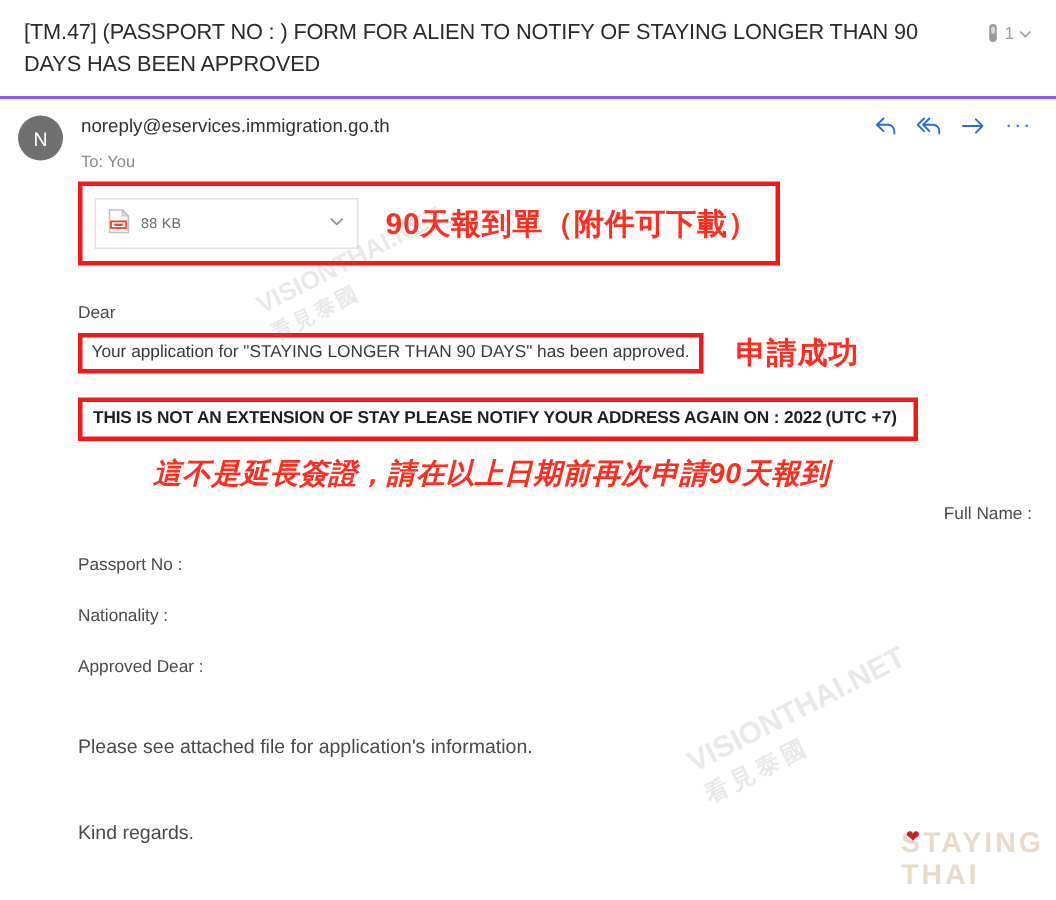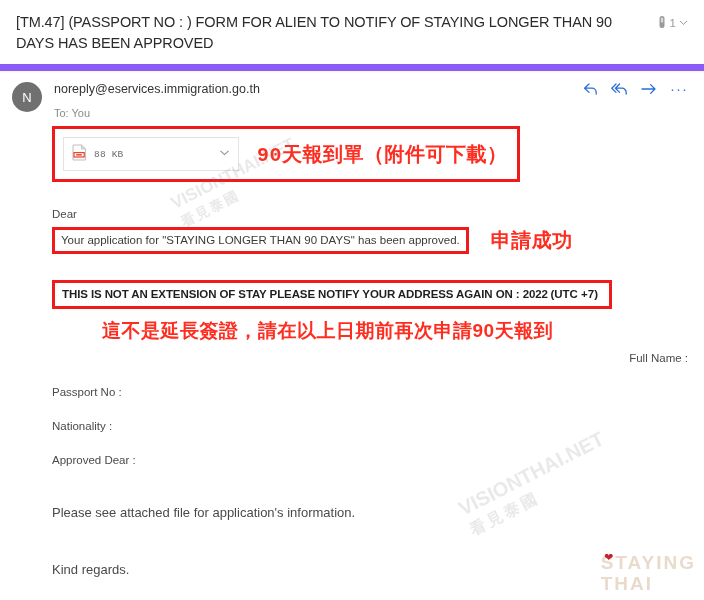--- a/index.html
+++ b/index.html
@@ -12,21 +12,21 @@
     color: #24292e;
     overflow: hidden;
     position: relative;
   }
 
   
   .subject-bar {
     position: relative;
     padding: 12px 16px 10px 16px;
     background: #ffffff;
-    border-bottom: 7px solid #8b5cf6;
+    border-bottom: 2px solid #8b5cf6;
     box-shadow: 0 1px 2px rgba(0,0,0,0.06);
     display: flex;
     align-items: flex-start;
     min-height: 60px;
   }
   .subject-text {
     flex: 1 1 auto;
     font-size: 14.5px;
     line-height: 21px;
     color: #2b2b2b;
@@ -106,21 +106,20 @@
     border: 3px solid #f01a1a;
     position: relative;
   }
 
   
   .attach-wrap {
     margin-top: 6px;
     display: flex;
     align-items: center;
     gap: 14px;
-    font-family: Liberation Mono, monospace;
   }
   .attach-box {
     width: 184px;
     padding: 4px;
   }
   .attach-card {
     border: 1px solid #e3e3e3;
     background: #ffffff;
     height: 34px;
     display: flex;
@@ -150,21 +149,21 @@
     align-items: center;
     gap: 22px;
     margin-top: 7px;
   }
   .approved-box {
     padding: 4px 6px 5px 6px;
   }
   .approved-text { font-size: 11.5px; color: #3a3a3a; white-space: nowrap; }
 
   .notify-box {
-    margin-top: 26px;
+    margin-top: 16px;
     padding: 5px 7px 6px 7px;
     width: 560px;
     display: flex;
     align-items: baseline;
   }
   .notify-text {
     font-size: 11.5px;
     font-weight: bold;
     color: #1f1f1f;
     letter-spacing: -0.1px;
@@ -179,20 +178,21 @@
   }
 
   .anno2 {
     color: #ff2d20;
     font-size: 19px;
     font-weight: bold;
     margin-top: 9px;
     margin-left: 50px;
     letter-spacing: 0.5px;
     white-space: nowrap;
+    font-style: italic;
   }
 
   .fields { margin-top: 8px; }
   .field { font-size: 11.5px; color: #4a4a4a; margin-top: 22px; }
   .field:first-child { margin-top: 0; text-align: right; }
 
   .para { font-size: 13px; color: #4a4a4a; }
   .para-attached { margin-top: 39px; }
   .para-regards { margin-top: 42px; }
 

